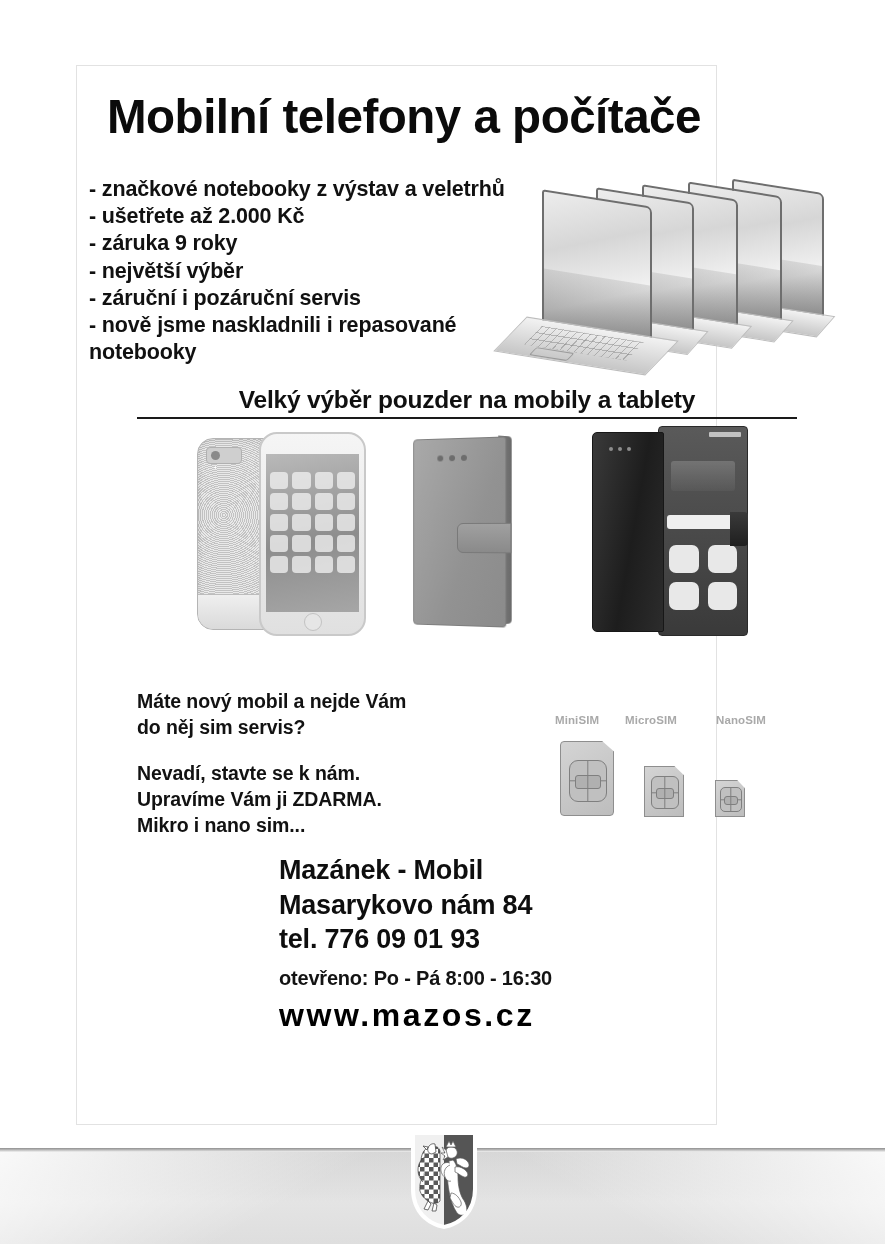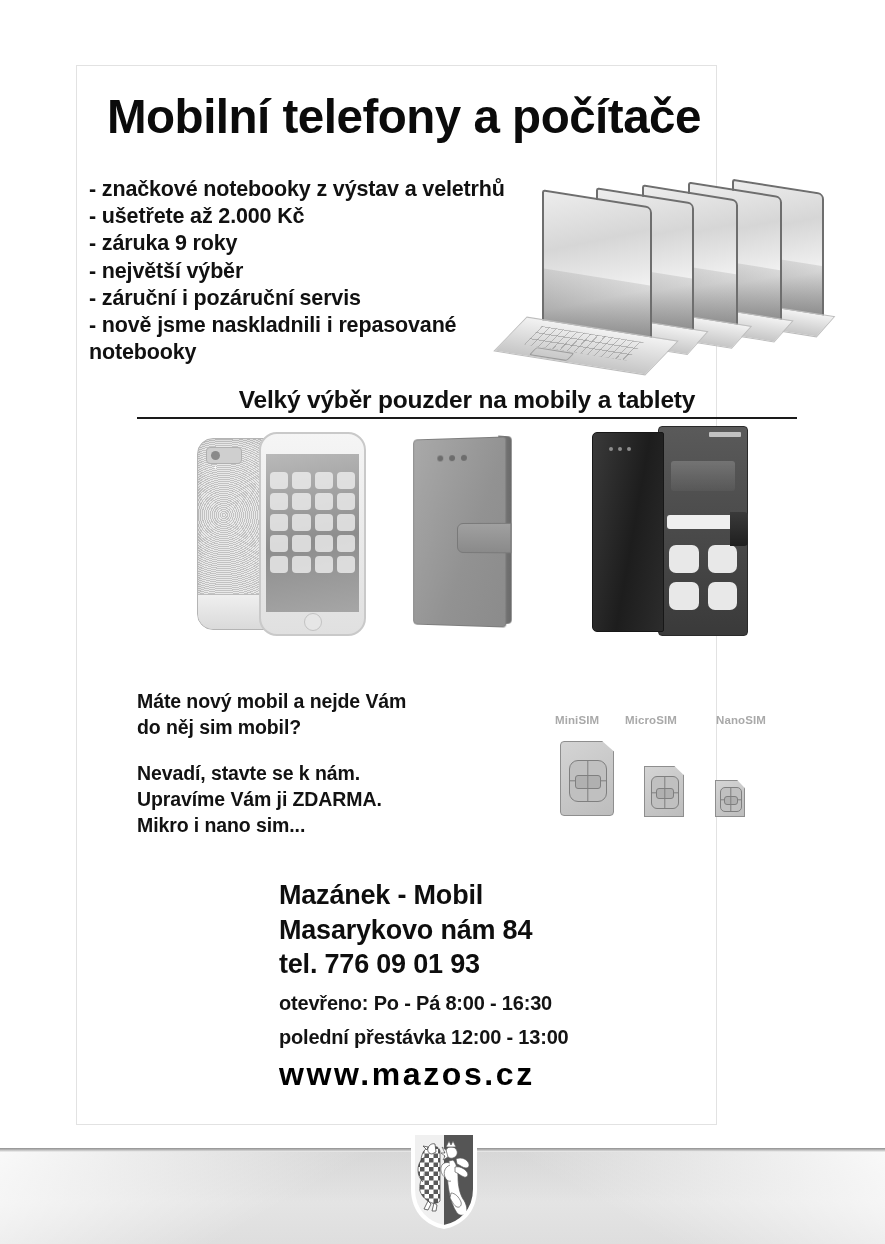--- a/index.html
+++ b/index.html
@@ -276,21 +276,21 @@
   .sim-nano  { left: 163px; top: 66px; width: 28px; height: 35px; }
   .sim-nano  { clip-path: polygon(0 0, 74% 0, 100% 22%, 100% 100%, 0 100%); }
 
   .sim-mini .sim-chip  { left:8px;  top:18px; width:36px; height:40px; border-radius:9px; }
   .sim-micro .sim-chip { left:6px;  top:9px;  width:26px; height:31px; border-radius:6px; }
   .sim-nano .sim-chip  { left:4px;  top:6px;  width:20px; height:23px; border-radius:5px; }
 
   
   .contact {
     position: absolute;
-    left: 202px; top: 812px;
+    left: 202px; top: 787px;
     width: 470px;
   }
   .contact .big {
     font-size: 27px;
     font-weight: 700;
     color: #0e0e0e;
     line-height: 1.28;
     letter-spacing: -0.2px;
     white-space: nowrap;
   }
@@ -457,21 +457,21 @@
             <i></i>
             <i></i>
           </div>
       </div>
     </div>
 
   </div>
 
   <div class="sim-text">
     <div>Máte nový mobil a nejde Vám</div>
-    <div>do něj sim mobil?</div>
+    <div>do něj sim servis?</div>
     <div class="gap"></div>
     <div>Nevadí, stavte se k nám.</div>
     <div>Upravíme Vám ji ZDARMA.</div>
     <div>Mikro i nano sim...</div>
   </div>
 
   <div class="sim-graphic">
     <div class="sim-labels">
       <span class="sl0">MiniSIM</span>
       <span class="sl1">MicroSIM</span>
@@ -492,21 +492,20 @@
           <i></i>
         </div>
     </div>
   </div>
 
   <div class="contact">
     <div class="big">Mazánek - Mobil</div>
     <div class="big">Masarykovo nám 84</div>
     <div class="big">tel. 776 09 01 93</div>
     <div class="hours">otevřeno: Po - Pá 8:00 - 16:30</div>
-    <div class="hours">polední přestávka 12:00 - 13:00</div>
     <div class="web">www.mazos.cz</div>
   </div>
 
 </div>
 
 <div class="footer-band">
   <div class="fb-shadow"></div>
   <div class="fb-sheen-l"></div>
   <div class="fb-sheen-r"></div>
 </div>

